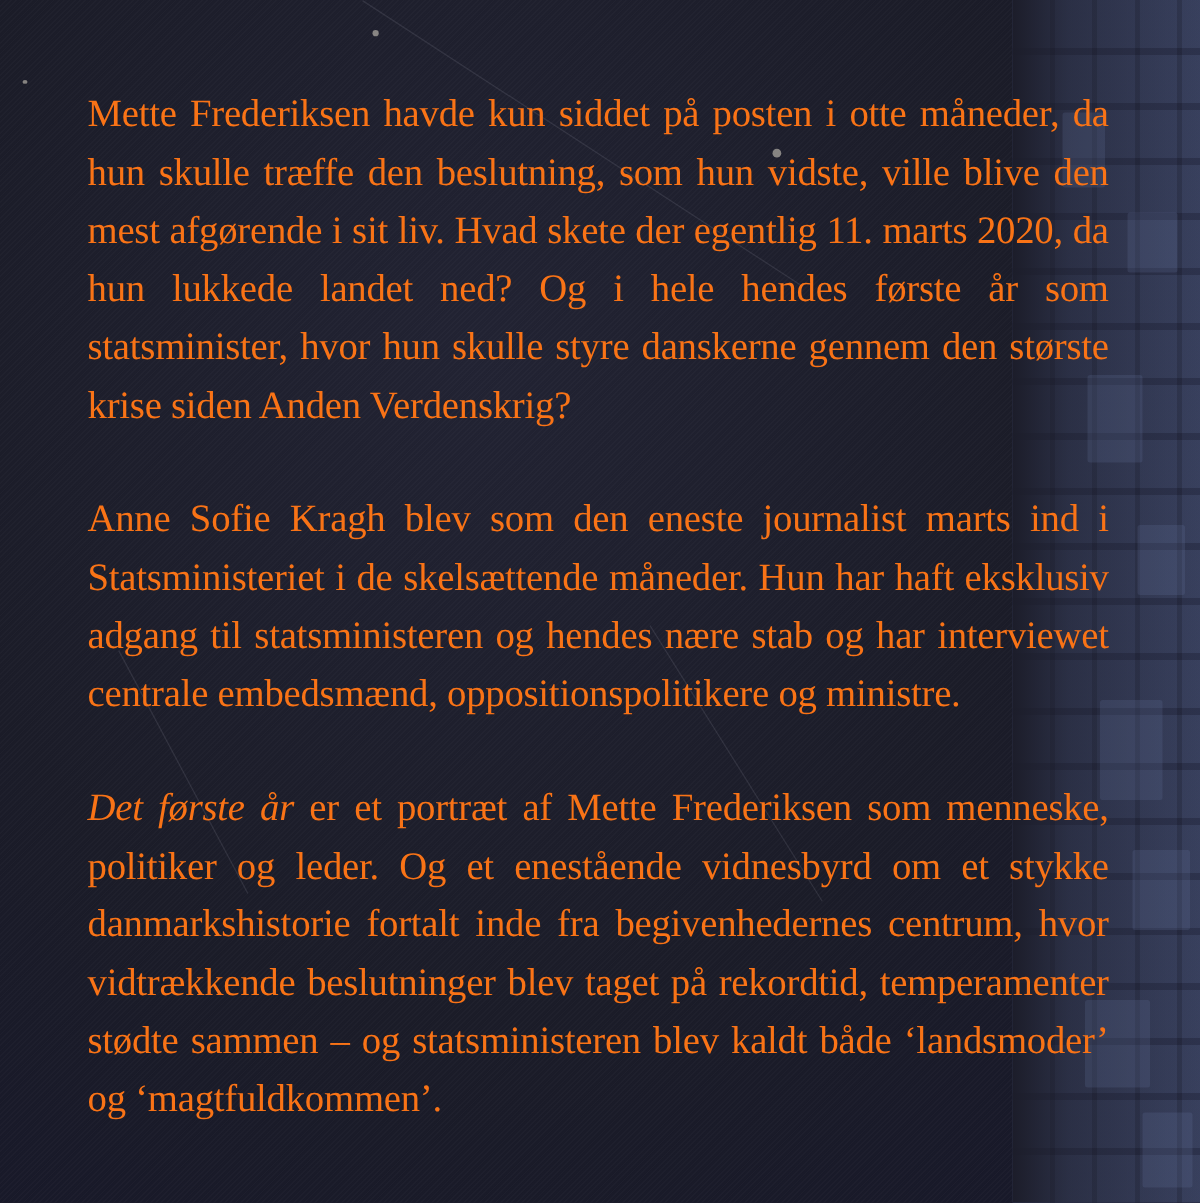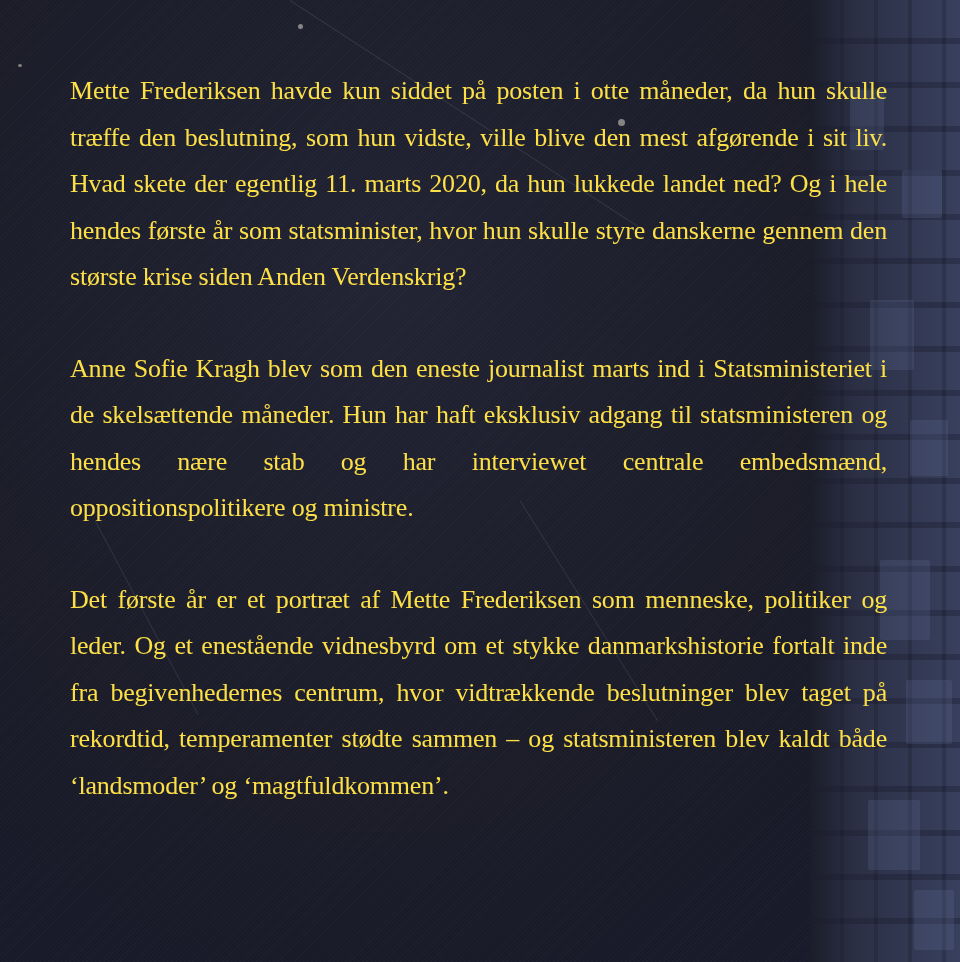--- a/index.html
+++ b/index.html
@@ -36,32 +36,33 @@
     .mosaic-tile {
       position: absolute;
       background: rgba(110, 125, 170, 0.18);
       border-radius: 2px;
     }
     .text-block {
       position: absolute;
       left: 70px;
       top: 68px;
       width: 817px;
-      color: #fde047;
-      font-size: 26px;
+      color: #f97316;
+      font-size: 31px;
       line-height: 46.5px;
       letter-spacing: -0.2px;
     }
     .paragraph {
       margin: 0 0 45px 0;
       text-align: justify;
       text-align-last: left;
       hyphens: none;
     }
     .italic-title {
+      font-style: italic;
       margin-top: 23px;
     }
     .speck {
       position: absolute;
       width: 5px;
       height: 5px;
       border-radius: 50%;
       background: rgba(220, 215, 200, 0.55);
     }
     .scratch {

